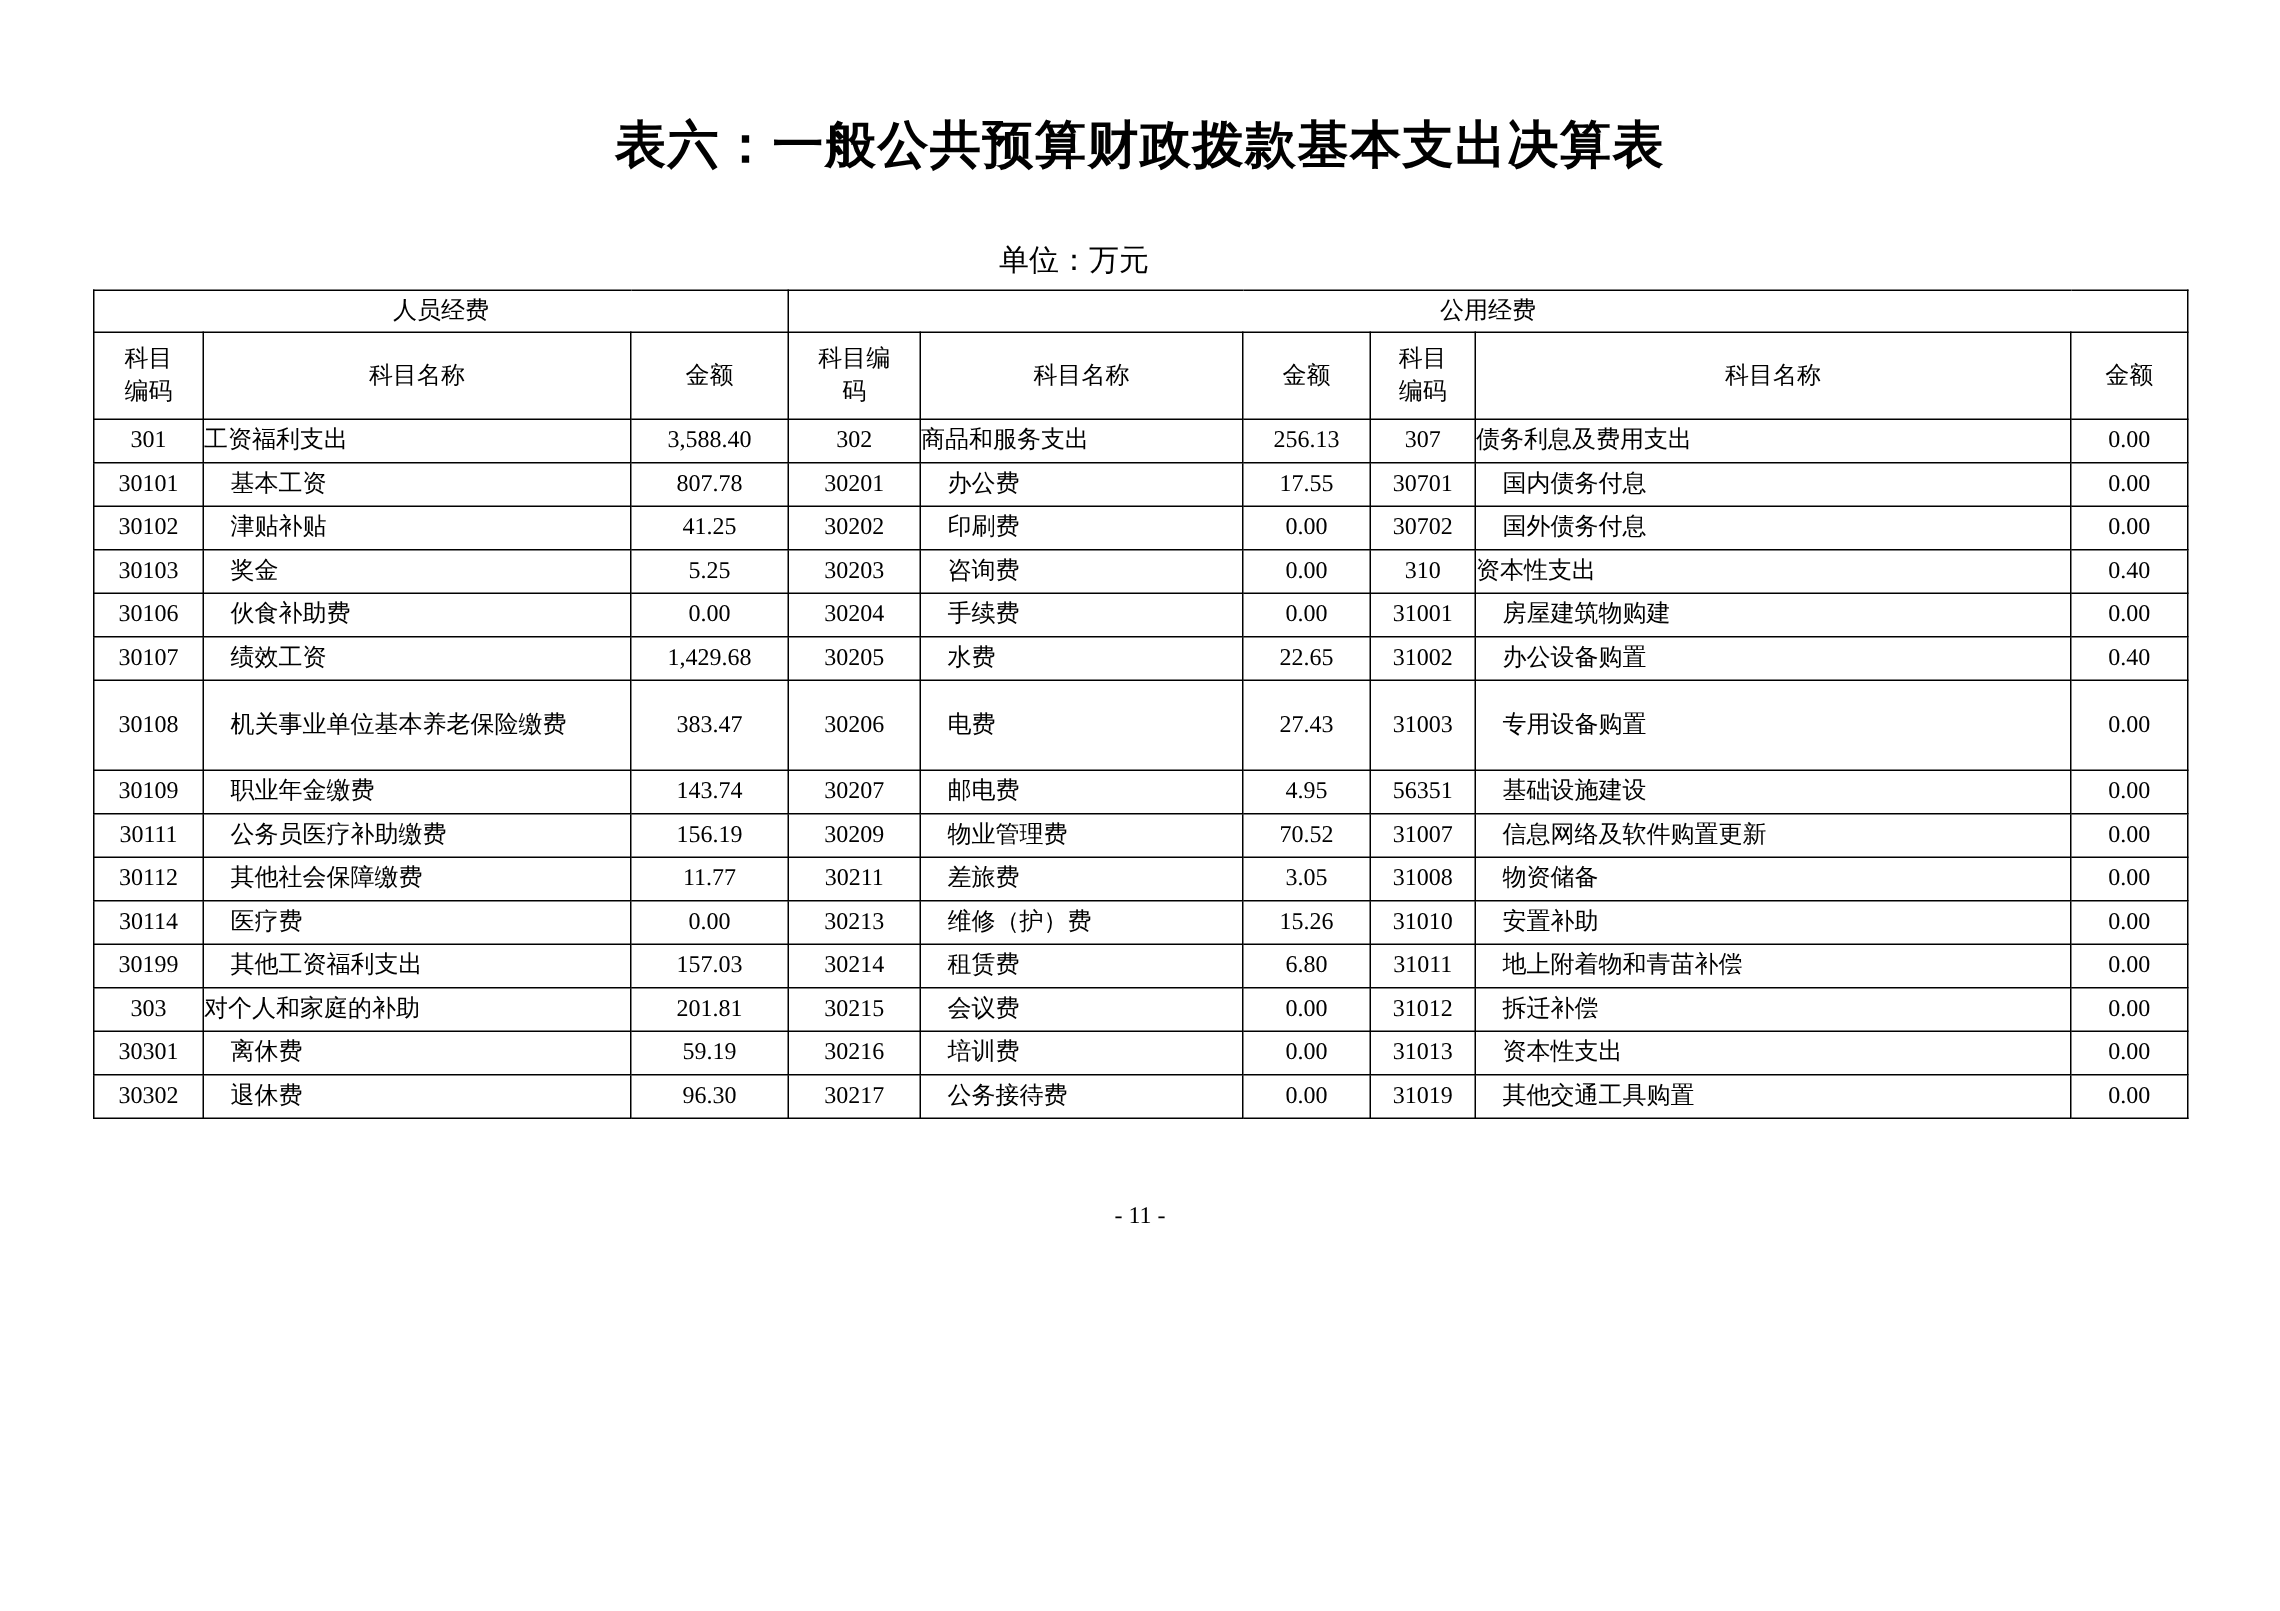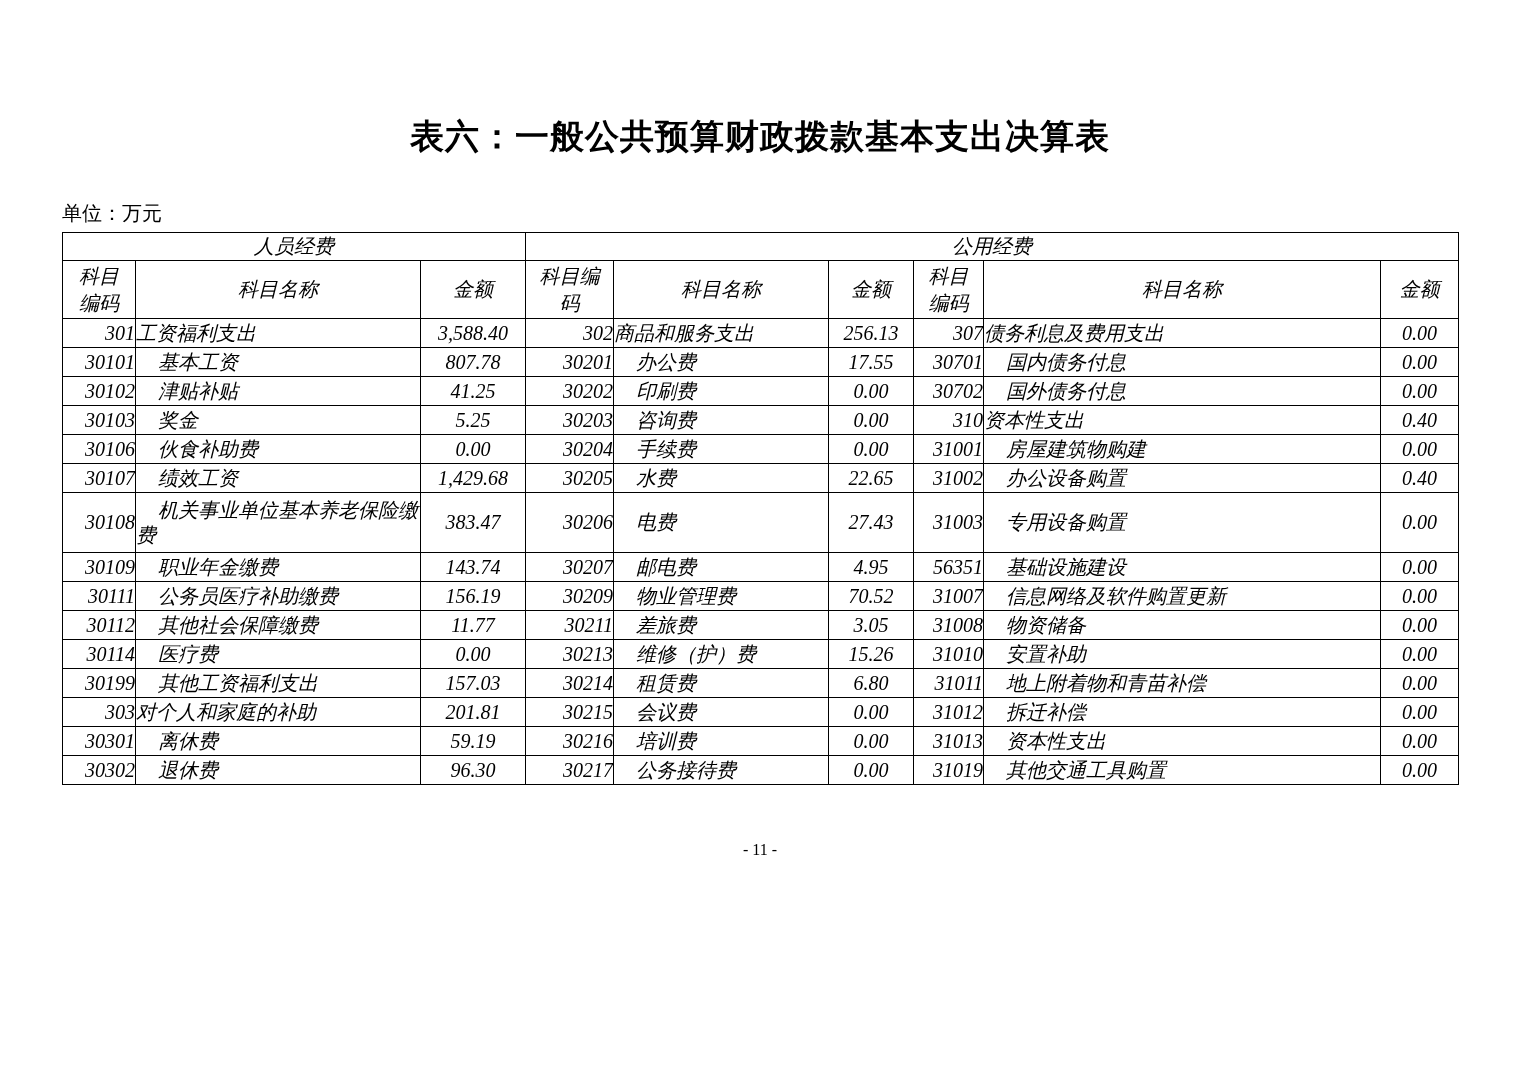--- a/index.html
+++ b/index.html
@@ -7,43 +7,42 @@
     margin: 0;
     padding: 0;
     background: #ffffff;
     width: 1520px;
     height: 1074px;
     overflow: hidden;
     color: #000;
     font-family: "Liberation Serif", "DejaVu Serif", serif;
   }
   .doc-title {
-    padding-top: 114px;
+    padding-top: 75px;
     text-align: center;
     font-family: "Liberation Sans", "DejaVu Sans", sans-serif;
     font-weight: 700;
     font-size: 34px;
     line-height: 1.3;
     letter-spacing: 1px;
   }
   .unit-label {
     width: 1396px;
     margin: 42px 0 6px 62px;
     padding-right: 88px;
-    text-align: left;
+    text-align: center;
     font-size: 20px;
     line-height: 1.3;
   }
   table.budget {
     margin-left: 62px;
     width: 1396px;
     border-collapse: collapse;
     table-layout: fixed;
-    font-size: 20px;
-    font-style: italic;
+    font-size: 16px;
   }
   table.budget th,
   table.budget td {
     border: 1px solid #000;
     font-weight: normal;
     vertical-align: middle;
     overflow: hidden;
     padding: 0;
   }
   thead tr.group-row th {
@@ -51,21 +50,21 @@
     text-align: center;
   }
   thead tr.cols-row th {
     height: 58px;
     text-align: center;
     white-space: pre-line;
     line-height: 1.35;
   }
   tbody tr { height: 29px; }
   tbody tr.tall { height: 60px; }
-  td.code { text-align: right; padding-left: 5px; }
+  td.code { text-align: center; padding-left: 5px; }
   td.name {
     text-align: left;
     padding-left: 4px;
     padding-right: 2px;
     line-height: 1.25;
   }
   td.name.sub { text-indent: 1.1em; }
   td.amt { text-align: center; padding-right: 9px; }
   .page-number {
     margin-top: 56px;

